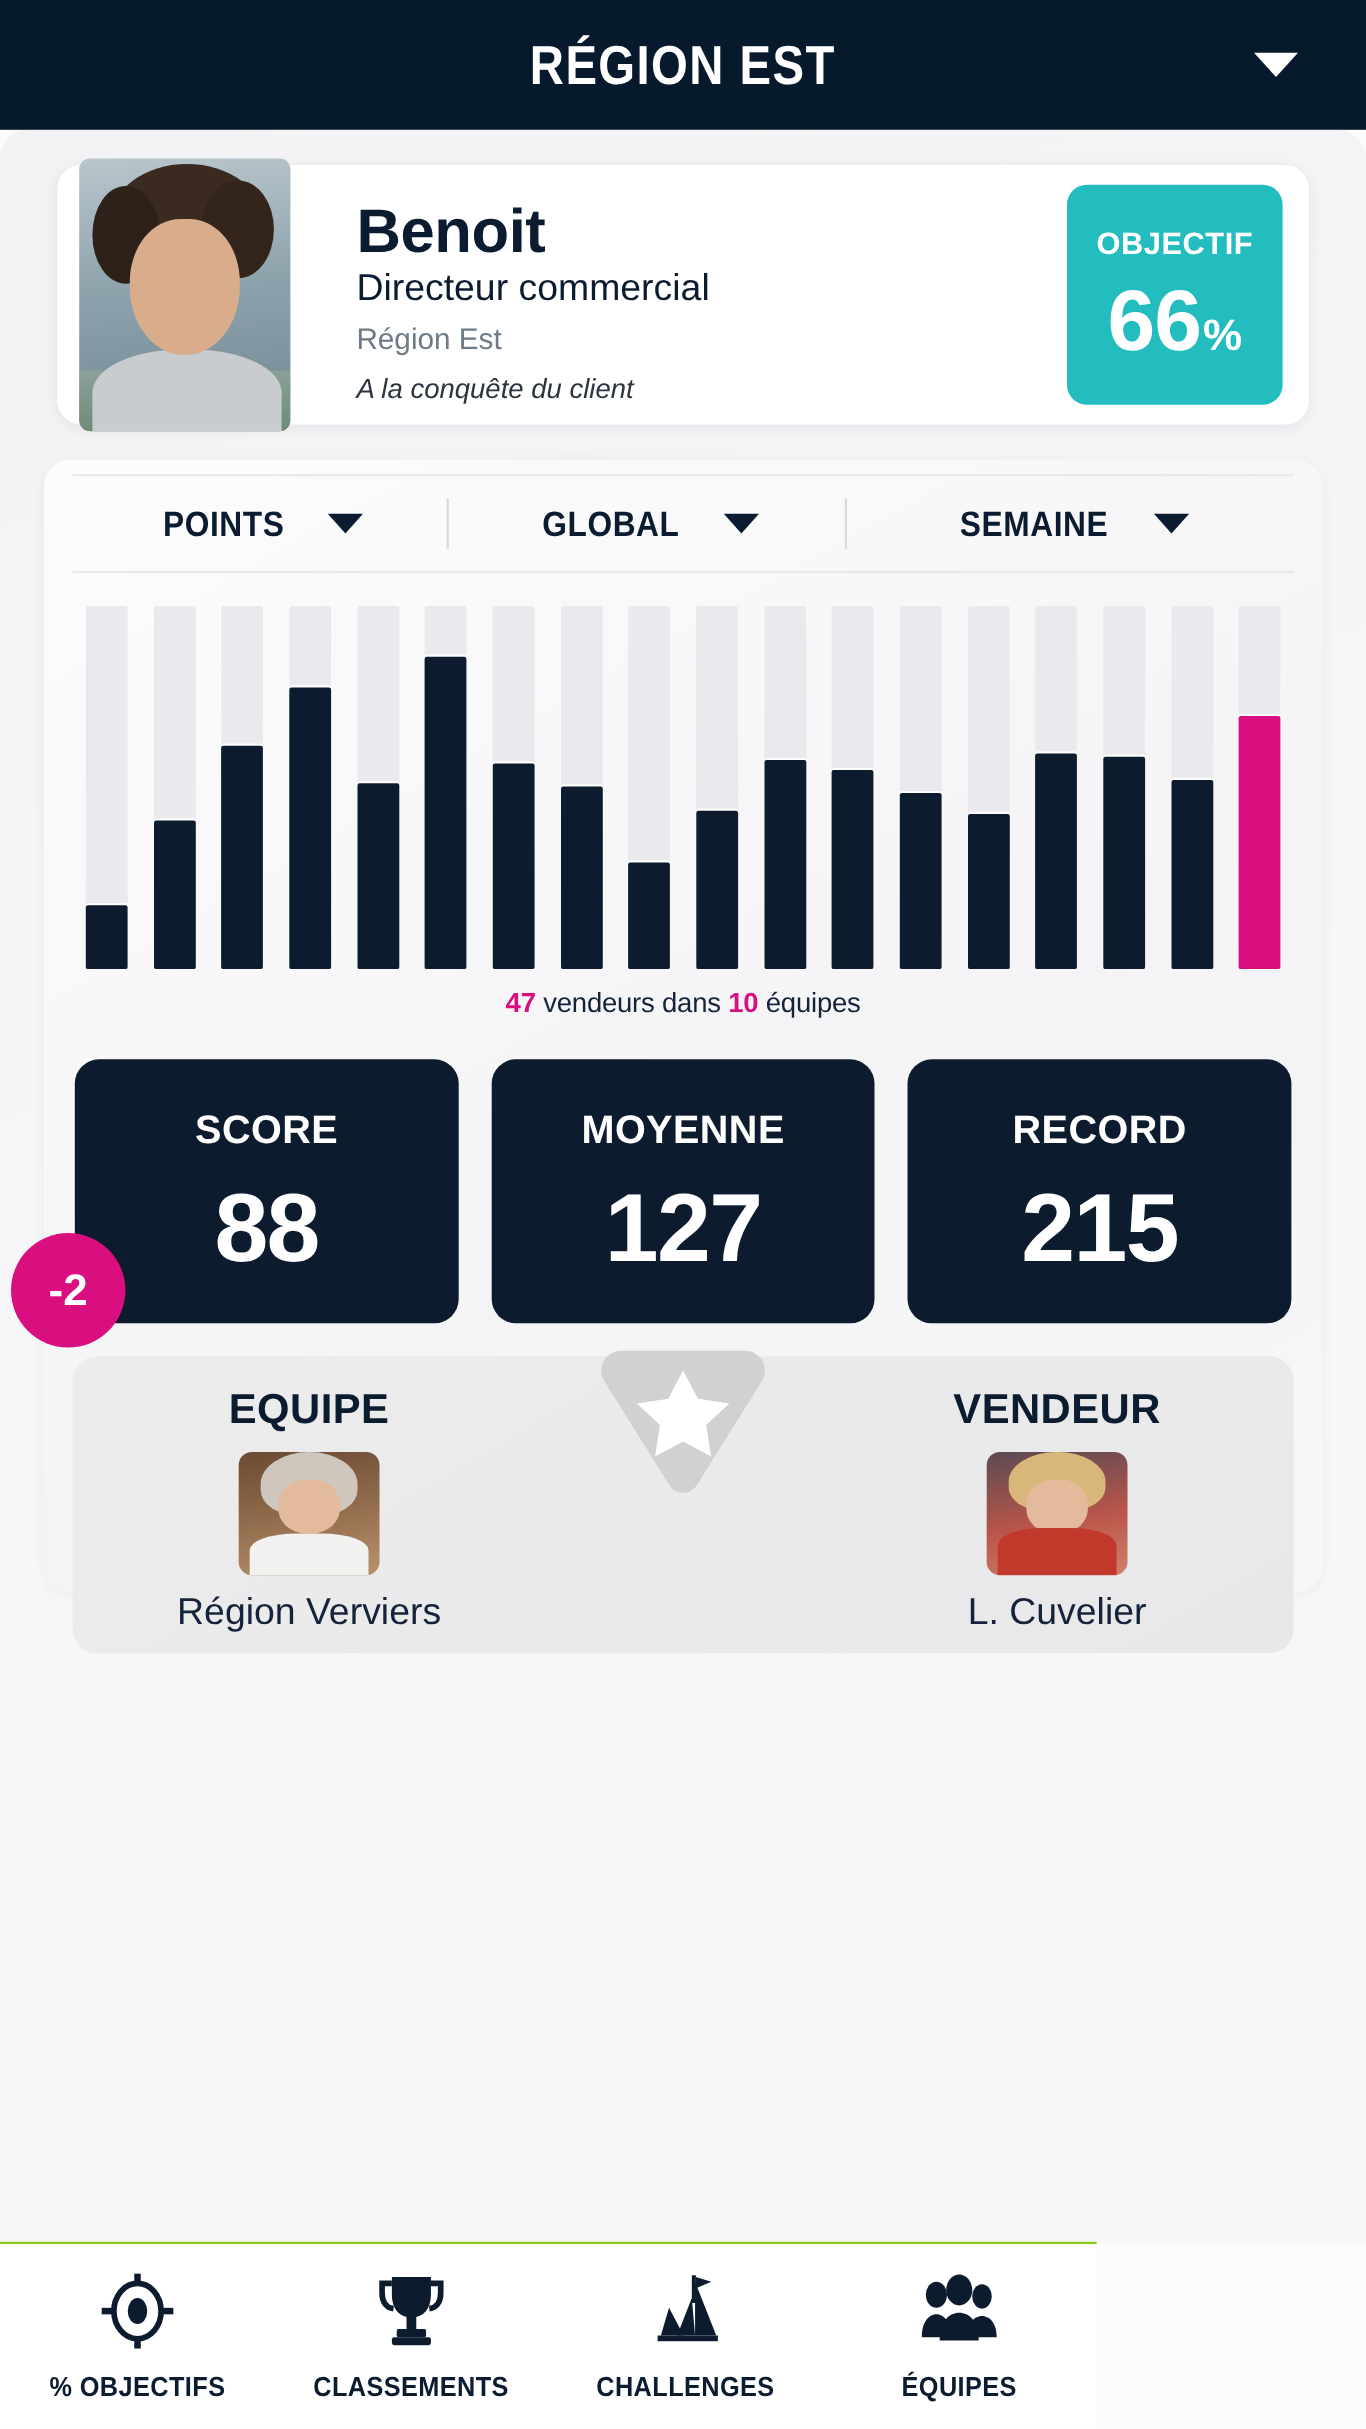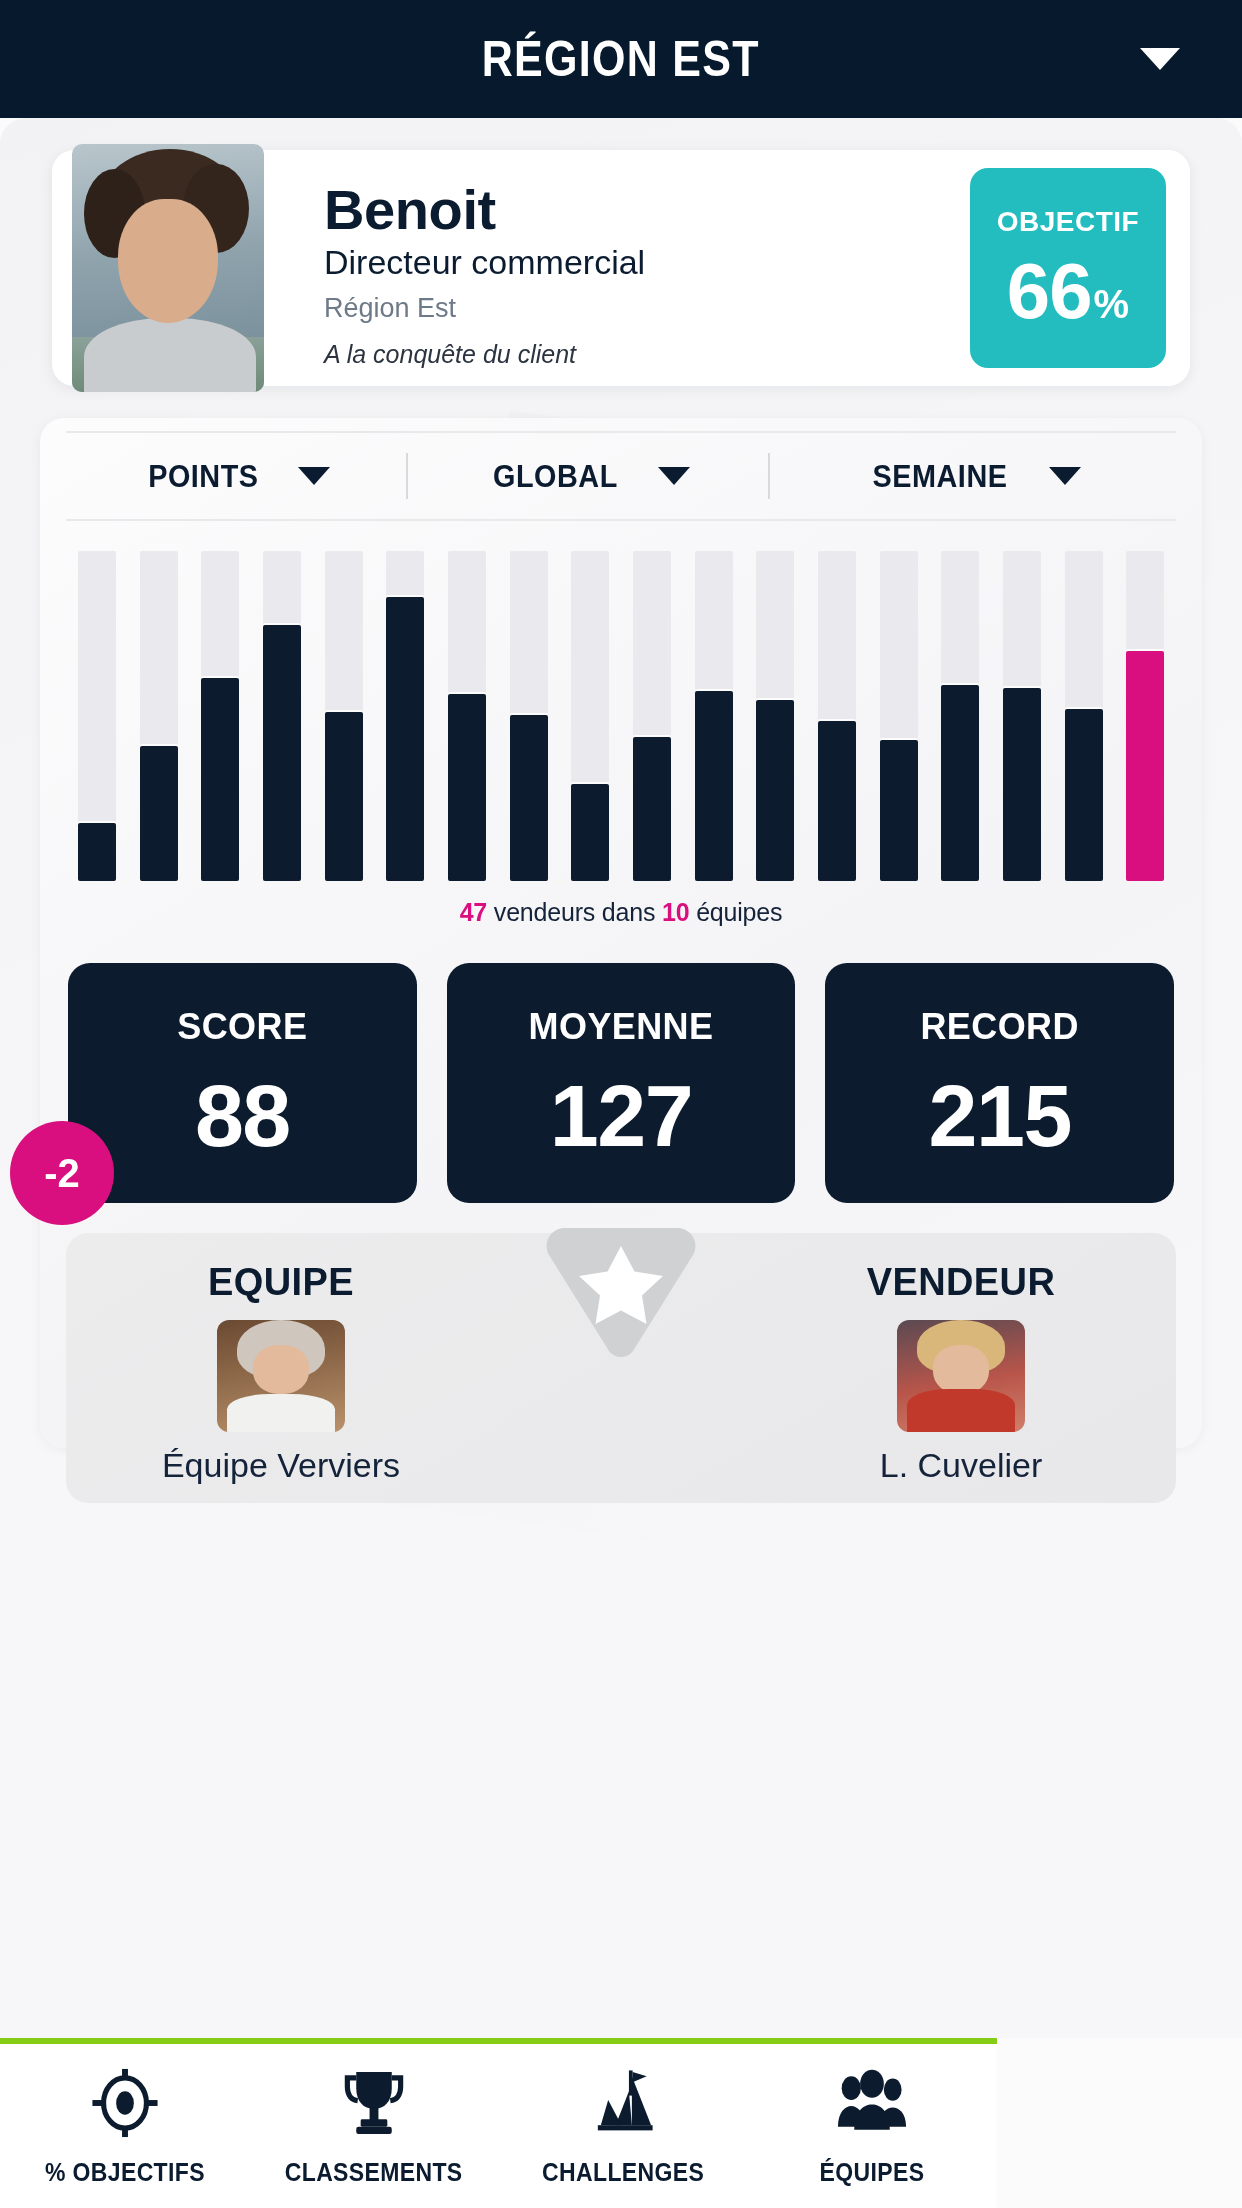--- a/index.html
+++ b/index.html
@@ -158,21 +158,21 @@
   .wa-hair{position:absolute;left:16%;top:0;width:68%;height:52%;border-radius:50% 50% 40% 40%;background:#cfc6bd;}
   .wa-hair-b{position:absolute;left:16%;top:0;width:68%;height:48%;border-radius:50% 50% 40% 40%;background:#d9b77a;}
   .wa-face{position:absolute;left:28%;top:22%;width:44%;height:44%;border-radius:45%;background:#e3bb9c;}
   .wa-torso{position:absolute;left:8%;bottom:0;width:84%;height:34%;border-radius:40% 40% 0 0;background:#f1f1ef;}
   .wa-torso-b{position:absolute;left:8%;bottom:0;width:84%;height:38%;border-radius:38% 38% 0 0;background:#c0392b;}
   .win-name { font-size:34px; color:#14233a; margin-top:14px; }
 
   
   .nav {
     position:absolute; bottom:0; left:0; width:997px; height:170px;
-    background:#ffffff; border-top:6px solid #84cc16;
+    background:#ffffff; border-top:2px solid #84cc16;
     display:flex; align-items:flex-start;
   }
   .nav-item {
     flex:1; height:100%;
     display:flex; flex-direction:column; align-items:center; justify-content:center; gap:18px;
   }
   .nav-icon { width:74px; height:74px; display:flex; align-items:center; justify-content:center; }
   .nav-label { font-size:25px; font-weight:bold; color:#0b1b30; letter-spacing:0.4px; transform:scaleX(0.92); }
 </style>
 </head>
@@ -338,21 +338,21 @@
         </svg>
       </div>
 
       <div class="win-col win-left">
         <div class="win-title">EQUIPE</div>
         <div class="win-avatar wa-a">
           <div class="wa-hair"></div>
             <div class="wa-face"></div>
             <div class="wa-torso"></div>
         </div>
-        <div class="win-name">Équipe Verviers</div>
+        <div class="win-name">Région Verviers</div>
       </div>
 
       <div class="win-col win-right">
         <div class="win-title">VENDEUR</div>
         <div class="win-avatar wa-b">
           <div class="wa-hair-b"></div>
             <div class="wa-face"></div>
             <div class="wa-torso-b"></div>
         </div>
         <div class="win-name">L. Cuvelier</div>

